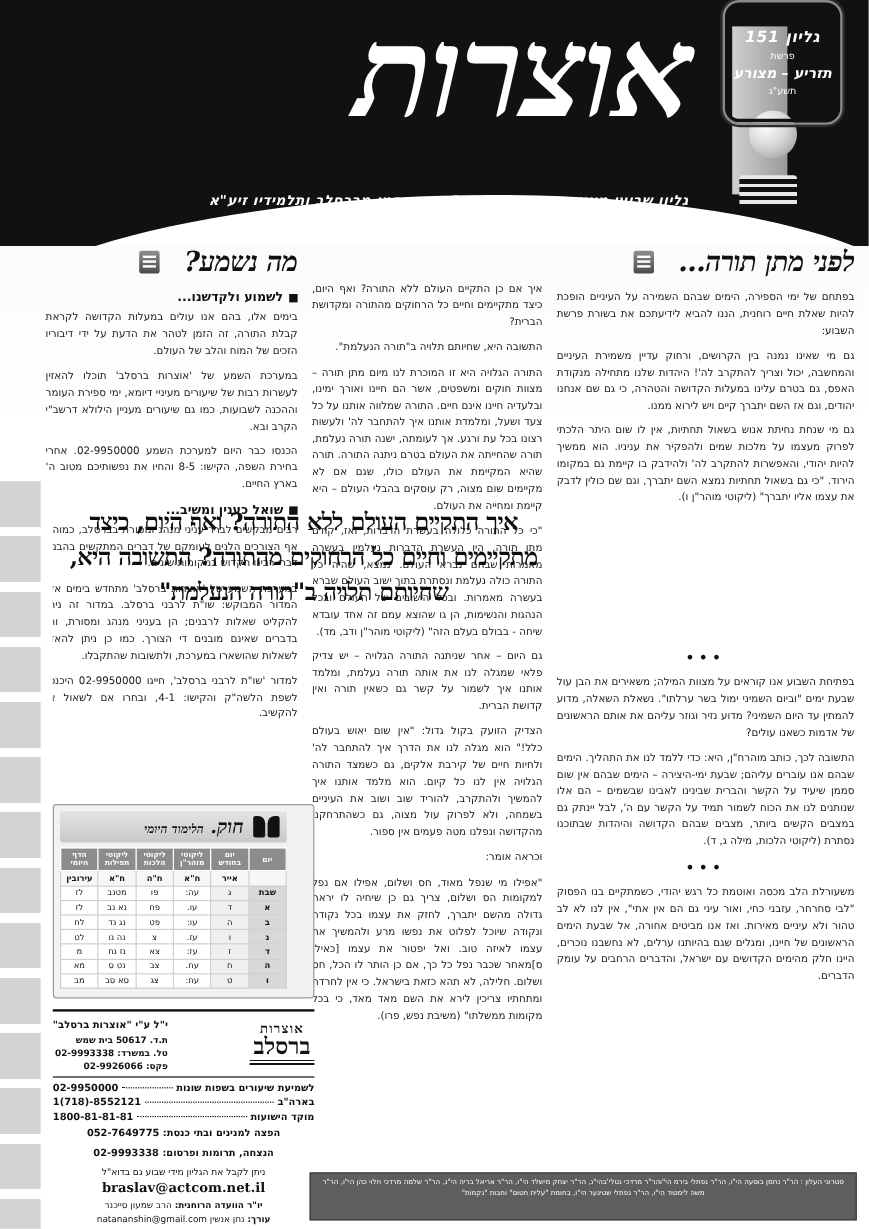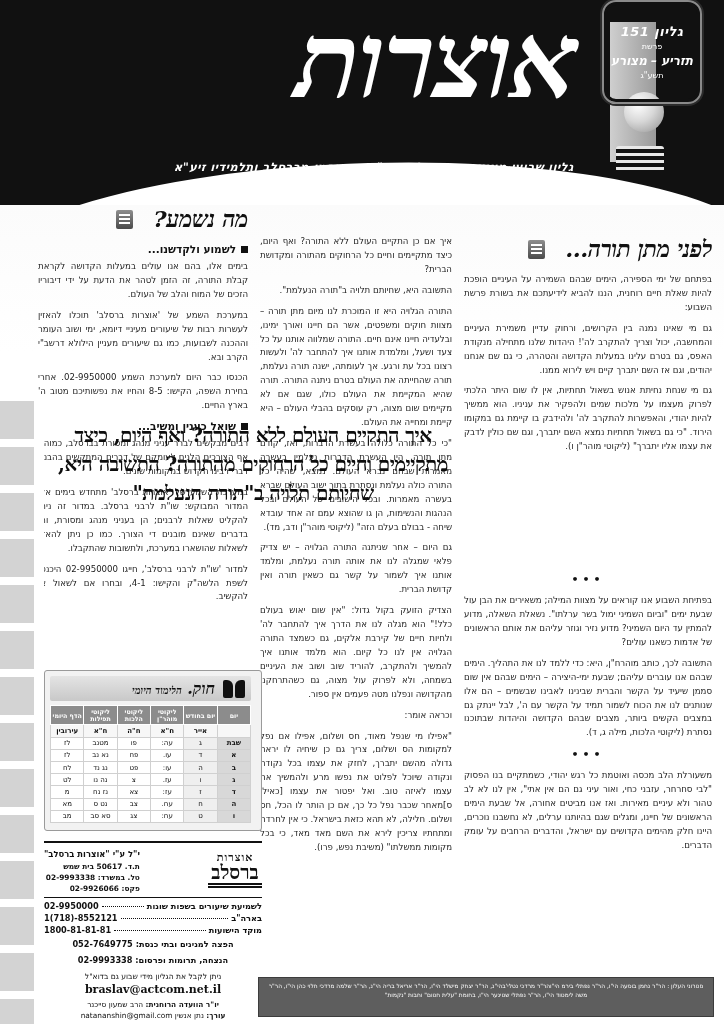--- a/index.html
+++ b/index.html
@@ -66,21 +66,21 @@
     font-size:11.5px;font-weight:bold;font-style:italic;color:#ffffff;
     letter-spacing:.4px;white-space:nowrap;transform:skewX(-3deg);
   }
   
   .page{
     position:absolute;left:0;top:205px;width:724px;height:819px;
     background:linear-gradient(to bottom,#fbfbfb 0%,#ffffff 18%,#ffffff 100%);
     z-index:2;
   }
   .col{position:absolute;top:0;text-align:justify;}
-  .col-right{right:12px;width:248px;margin-top:30px;}
+  .col-right{right:12px;width:248px;}
   .col-mid{right:272px;width:192px;}
   .col-left{right:476px;width:210px;}
   p.body{
     font-size:8.6px;line-height:1.62;color:#1a1a1a;margin:0 0 7px 0;
     text-align:justify;
   }
   .section-head{
     position:relative;display:flex;align-items:center;justify-content:flex-start;
     gap:20px;margin:0 0 10px 0;
   }
@@ -113,21 +113,21 @@
   .pullquote{
     position:absolute;right:276px;top:216px;width:390px;
     font-family:"DejaVu Serif","Liberation Serif",serif;
     font-size:20px;font-weight:bold;line-height:1.45;color:#0d0d0d;
     text-align:center;z-index:4;letter-spacing:-.6px;
   }
   
   .sched-wrap{
     position:absolute;right:462px;top:465px;width:218px;
     border:1px solid #9a9a9a;background:#f2f2f2;border-radius:3px;
-    padding:5px 10px 7px 5px;box-sizing:border-box;z-index:4;
+    padding:5px 22px 7px 5px;box-sizing:border-box;z-index:4;
   }
   .sched-head{
     display:flex;align-items:center;gap:8px;justify-content:flex-start;
     background:linear-gradient(to bottom,#e4e4e4,#c8c8c8);
     border-radius:2px;padding:3px 6px;margin-bottom:4px;
   }
   .sched-title{
     font-family:"DejaVu Serif","Liberation Serif",serif;
     font-size:16px;font-weight:bold;font-style:italic;white-space:nowrap;color:#111;
   }
@@ -254,21 +254,21 @@
     <div class="section-head">
       <div class="sh-text">מה נשמע?</div>
       <div class="sh-icon"></div>
     </div>
 
     <div class="sub-head">
       <span class="bullet"></span>
       <span>לשמוע ולקדשנו...</span>
     </div>
     <p class="body">בימים אלו, בהם אנו עולים במעלות הקדושה לקראת קבלת התורה, זה הזמן לטהר את הדעת על ידי דיבוריו הזכים של המוח והלב של העולם.</p>
-    <p class="body">במערכת השמע של 'אוצרות ברסלב' תוכלו להאזין לעשרות רבות של שיעורים מעיניי דיומא, ימי ושוב העומר וההכנה לשבועות, כמו גם שיעורים מעניין הילולא דרשב"י הקרב ובא.</p>
+    <p class="body">במערכת השמע של 'אוצרות ברסלב' תוכלו להאזין לעשרות רבות של שיעורים מעיניי דיומא, ימי ספירת העומר וההכנה לשבועות, כמו גם שיעורים מעניין הילולא דרשב"י הקרב ובא.</p>
     <p class="body">הכנסו כבר היום למערכת השמע 02-9950000. אחרי בחירת השפה, הקישו: 8-5 והחיו את נפשותיכם מטוב ה' בארץ החיים.</p>
 
     <div class="sub-head">
       <span class="bullet"></span>
       <span>שואל כענין ומשיב...</span>
     </div>
     <p class="body">רבים מבקשים לברר עניני מנהג ומסורת בברסלב, כמוהם אף הצורכים הלנים לעומקם של דברים המתקשים בהבנת דברי רבינו הקדוש במקומות שונים.</p>
     <p class="body">במערכת השמע של 'אוצרות ברסלב' מתחדש בימים אלו המדור המבוקש: שו"ת לרבני ברסלב. במדור זה ניתן להקליט שאלות לרבנים; הן בעניני מנהג ומסורת, והן בדברים שאינם מובנים די הצורך. כמו כן ניתן להאזין לשאלות שהושארו במערכת, ולתשובות שהתקבלו.</p>
     <p class="body">למדור 'שו"ת לרבני ברסלב', חייגו 02-9950000 היכנסו לשפת הלשה"ק והקישו: 4-1, ובחרו אם לשאול או להקשיב.</p>
   </div>

